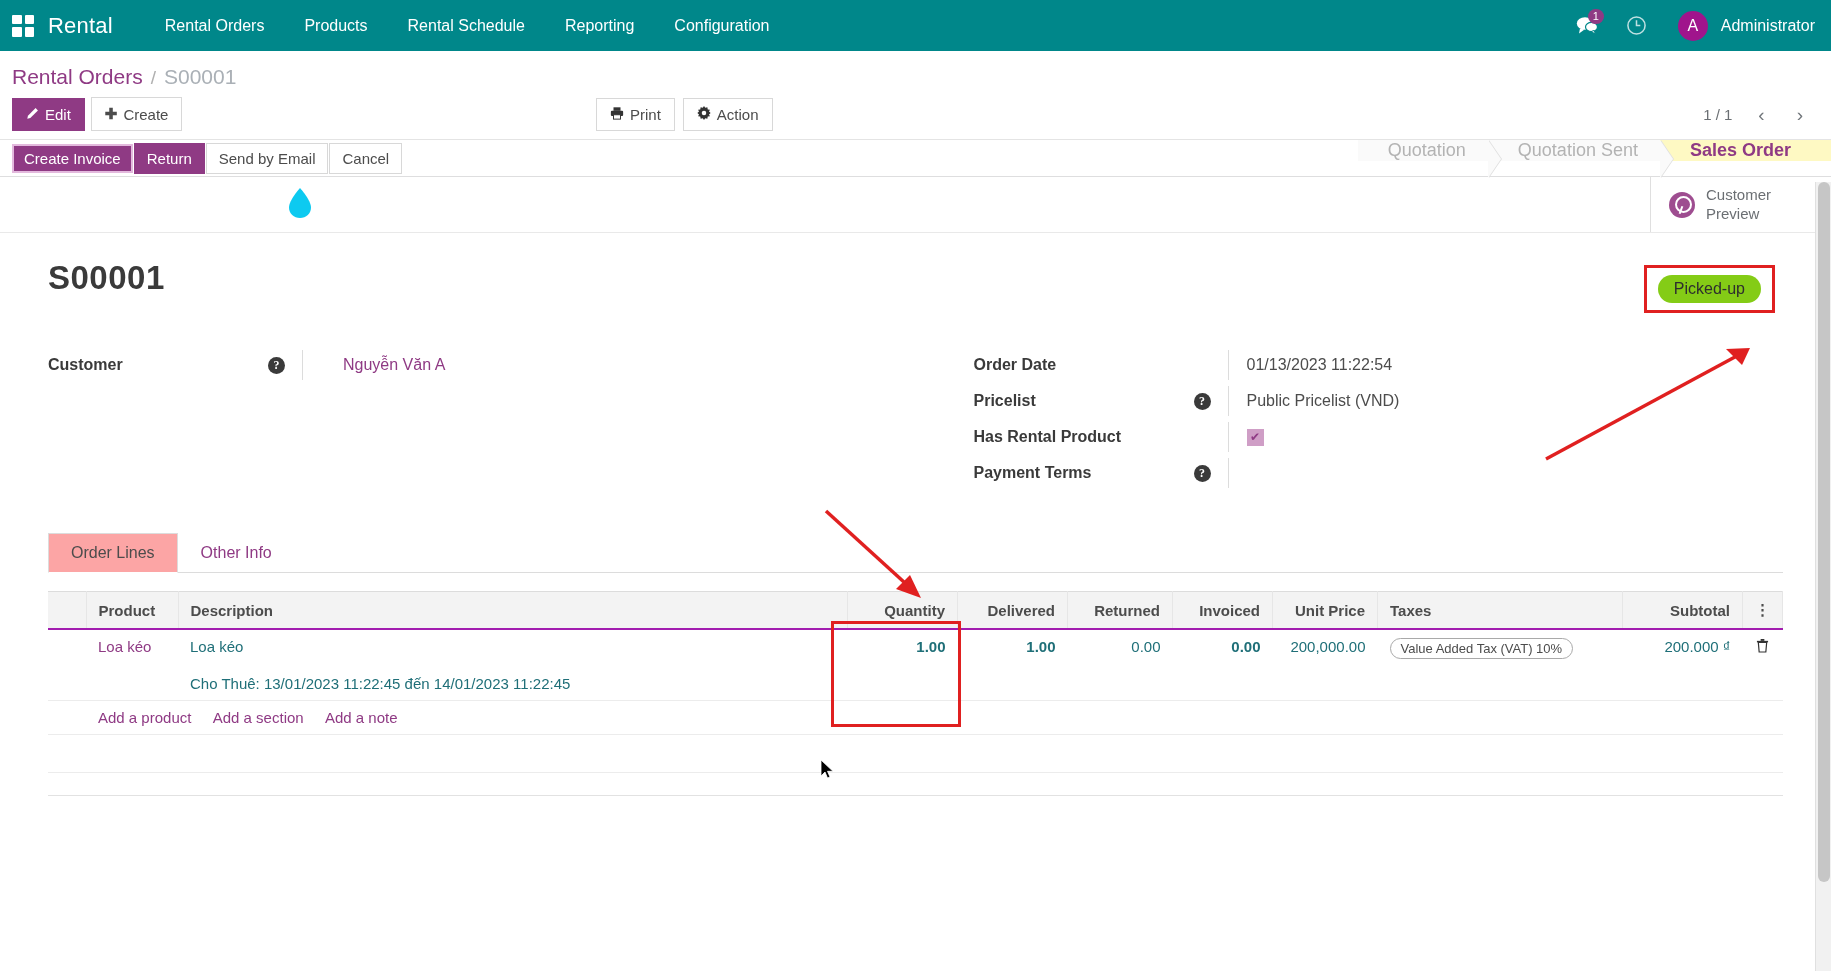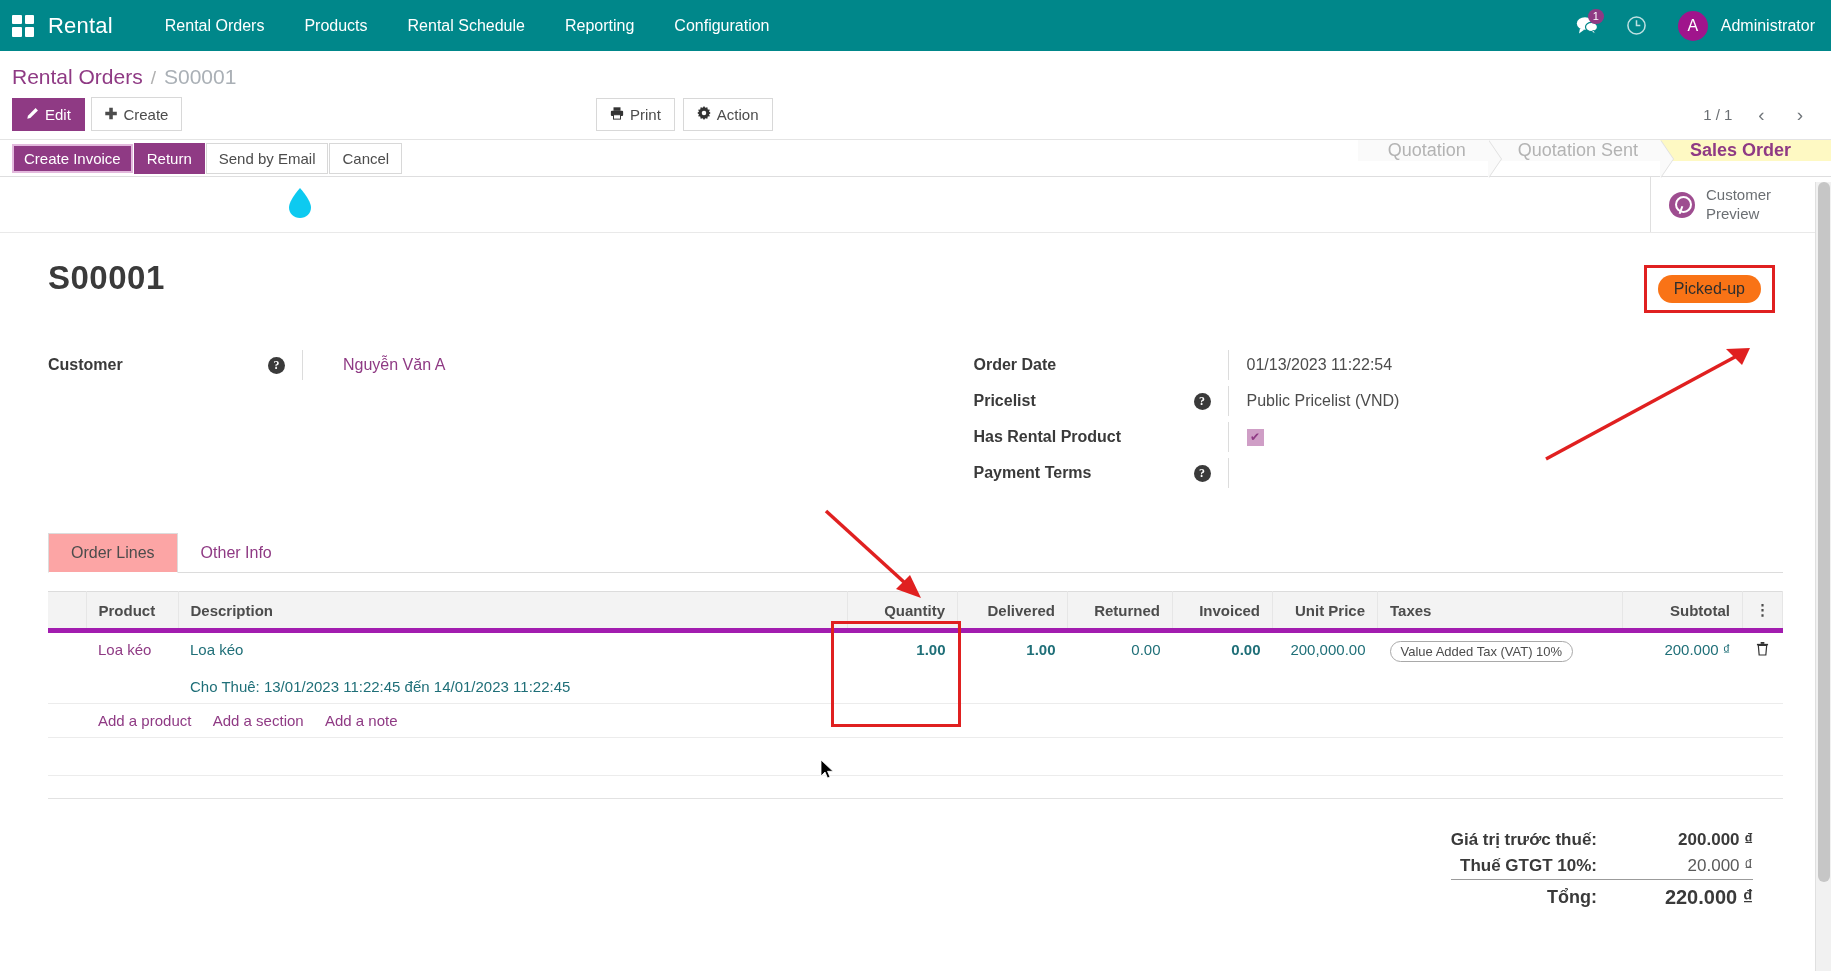--- a/index.html
+++ b/index.html
@@ -292,21 +292,21 @@
     letter-spacing: .5px;
   }
   .badge-box {
     border: 3px solid #e02020;
     padding: 7px 11px;
     display: inline-block;
     margin-top: 6px;
     margin-right: 8px;
   }
   .picked-badge {
-    background: #f97316;
+    background: #84cc16;
     color: #2e2e2e;
     font-size: 16px;
     border-radius: 14px;
     padding: 5px 16px;
     display: inline-block;
     white-space: nowrap;
   }
 
   .form-cols {
     display: flex;
@@ -383,21 +383,21 @@
 
   table.lines {
     width: 100%;
     border-collapse: collapse;
     margin-top: 18px;
     font-size: 15px;
   }
   table.lines thead th {
     background: #f3f3f3;
     border-top: 1px solid #dcdcdc;
-    border-bottom: 5px solid #a21caf;
+    border-bottom: 2px solid #a21caf;
     border-right: 1px solid #e6e6e6;
     color: #4c4c4c;
     font-weight: bold;
     padding: 9px 12px;
     text-align: left;
     white-space: nowrap;
   }
   table.lines thead th.num { text-align: right; }
   table.lines tbody td {
     padding: 8px 12px;
@@ -731,38 +731,20 @@
           <tr class="blank-row">
             <td colspan="11"></td>
           </tr>
         </tbody>
       </table>
     </div>
   </div>
 
   <div class="totals-sep"></div>
 
-  <div class="totals">
-    <table>
-      <tbody>
-          <tr class="sub">
-        <td class="lbl">Giá trị trước thuế:</td>
-        <td class="val">200.000 ₫</td>
-      </tr>
-      <tr class="tax">
-        <td class="lbl">Thuế GTGT 10%:</td>
-        <td class="val">20.000 ₫</td>
-      </tr>
-      <tr class="grand">
-        <td class="lbl">Tổng:</td>
-        <td class="val">220.000 ₫</td>
-      </tr>
-    </tbody>
-      </table>
-  </div>
 
   <div class="red-box" style="left:831px; top:444px; width:130px; height:106px;"></div>
 
   <svg class="anno" style="left:1540px; top:160px; width:240px; height:130px;" viewBox="0 0 240 130" aria-hidden="true">
     <line x1="6" y1="122" x2="206" y2="14" stroke="#e02020" stroke-width="3.5"></line>
     <path d="M210 11 L186 12 L202 28 Z" fill="#e02020"></path>
   </svg>
 
   <svg class="anno" style="left:820px; top:328px; width:130px; height:110px;" viewBox="0 0 130 110" aria-hidden="true">
     <line x1="6" y1="6" x2="96" y2="88" stroke="#e02020" stroke-width="3.5"></line>

